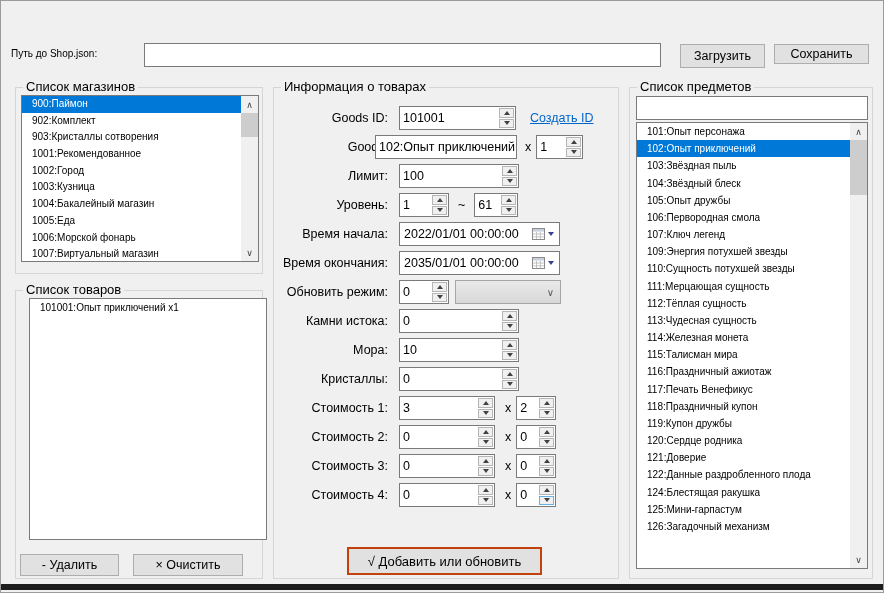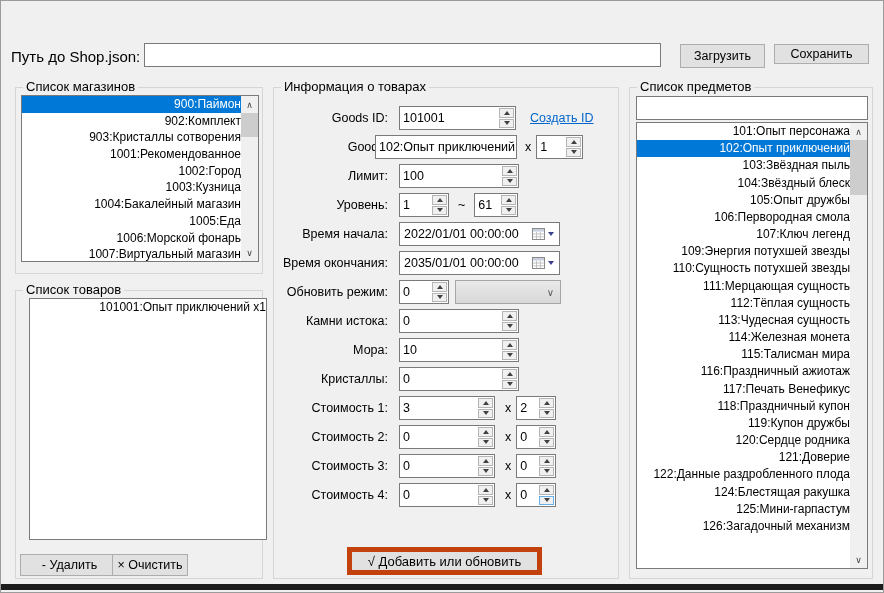--- a/index.html
+++ b/index.html
@@ -9,57 +9,57 @@
   
   .titlebar{position:absolute;top:0;left:0;right:0;height:32px;background:#ffffff;}
   .app-icon{position:absolute;left:11px;top:8px;width:18px;height:16px;}
   .title-text{position:absolute;left:36px;top:9px;font-size:12px;color:#000;}
   .win-btn{position:absolute;top:0;width:45px;height:31px;display:flex;align-items:center;justify-content:center;font-size:13px;color:#111;cursor:default;}
   .win-btn.min{right:90px;}
   .win-btn.max{right:45px;font-size:14px;}
   .win-btn.close{right:0;}
 
   
-  .lbl{font-size:15px;color:#000;white-space:nowrap;}
+  .lbl{font-size:10px;color:#000;white-space:nowrap;}
   .path-label{position:absolute;left:10px;top:47px;}
   .tbox{position:absolute;background:#fff;border:1px solid #7a7a7a;box-sizing:border-box;font-size:12.5px;padding:0 3px;font-family:inherit;color:#000;}
   .path-input{left:143px;top:42px;width:517px;height:24px;}
   .btn{position:absolute;background:#e1e1e1;border:1px solid #adadad;box-sizing:border-box;font-size:12.5px;font-family:inherit;color:#000;display:flex;align-items:center;justify-content:center;white-space:nowrap;}
   .load-btn{left:679px;top:43px;width:85px;height:24px;}
   .save-btn{left:773px;top:43px;width:95px;height:20px;}
 
   
   .groupbox{position:absolute;border:1px solid #d5d5d5;box-sizing:border-box;}
   .gb-label{position:absolute;top:-9px;left:7px;background:#f0f0f0;padding:0 3px;font-size:13px;color:#000;white-space:nowrap;}
   .gb-shops{left:14px;top:86px;width:248px;height:187px;}
   .gb-goods{left:14px;top:289px;width:248px;height:289px;}
   .gb-info{left:272px;top:86px;width:346px;height:492px;}
   .gb-items{left:628px;top:86px;width:244px;height:492px;}
 
   
   .listbox{position:absolute;background:#fff;border:1px solid #7a7a7a;box-sizing:border-box;overflow:hidden;}
   .shops-list{left:5px;top:7px;width:238px;height:167px;}
   .goods-list{left:13px;top:7px;width:238px;height:242px;}
   .items-list{left:6px;top:34px;width:232px;height:447px;}
-  .li{font-size:12px;color:#000;padding-left:1px;white-space:nowrap;overflow:hidden;text-align:right;}
+  .li{font-size:10px;color:#000;padding-left:10px;white-space:nowrap;overflow:hidden;}
   .shops-list .li{height:16.7px;line-height:16.7px;margin-right:17px;}
   .items-list .li{height:17.18px;line-height:17.18px;margin-right:17px;}
   .goods-list .li{height:17px;line-height:17px;}
   .li.selected{background:#0078d7;color:#fff;}
 
   
   .sbar{position:absolute;top:0;right:0;bottom:0;width:17px;background:#f0f0f0;}
   .sarrow{position:absolute;left:0;width:17px;height:17px;display:flex;align-items:center;justify-content:center;font-size:9px;color:#404040;}
   .sarrow.up{top:0;}
   .sarrow.down{bottom:0;}
   .sthumb{position:absolute;left:0;width:17px;background:#cdcdcd;}
 
   
   .del-btn{left:4px;top:263px;width:99px;height:22px;}
-  .clear-btn{left:96px;top:263px;width:76px;height:22px;}
+  .clear-btn{left:117px;top:263px;width:110px;height:22px;}
 
   
   .form-area{position:absolute;left:0;top:0;right:0;padding-top:18px;}
   .frow{display:flex;align-items:center;height:24px;margin-bottom:5px;}
   .frow .flabel{width:114px;text-align:right;padding-right:10px;font-size:12.5px;color:#000;white-space:nowrap;flex:none;}
   .sep{font-size:12.5px;color:#000;}
 
   .nud{display:flex;align-items:stretch;border:1px solid #7a7a7a;background:#fff;height:24px;box-sizing:border-box;flex:none;}
   .nud-field{flex:1;min-width:0;border:none;outline:none;font-size:12.5px;font-family:inherit;padding:0 0 0 3px;background:transparent;color:#000;}
   .spin{width:15px;display:flex;flex-direction:column;padding:1px;gap:1px;flex:none;}
@@ -75,21 +75,21 @@
 
   .dtp{display:flex;align-items:center;border:1px solid #7a7a7a;background:#fff;height:24px;box-sizing:border-box;flex:none;width:161px;}
   .dtp-text{flex:1;font-size:12.5px;padding-left:4px;white-space:nowrap;overflow:hidden;}
   .cal-icon{flex:none;margin-right:3px;display:block;}
   .dtp .dk{border-top-color:#39418d;margin-right:5px;}
 
   .combo{display:flex;align-items:center;height:24px;box-sizing:border-box;background:linear-gradient(#e9e9e9,#d8d8d8);border:1px solid #a6a6a6;flex:none;}
   .combo-text{flex:1;font-size:12.5px;padding-left:4px;}
   .chev{flex:none;font-size:10px;color:#5a5a5a;margin-right:6px;}
 
-  .submit-btn{margin:40px 0 0 73px;width:195px;height:28px;background:#e1e1e1;border:5px solid #c2410c;box-sizing:border-box;font-size:13px;font-family:inherit;display:flex;align-items:center;justify-content:center;}
+  .submit-btn{margin:40px 0 0 73px;width:195px;height:28px;background:#e1e1e1;border:2px solid #c2410c;box-sizing:border-box;font-size:13px;font-family:inherit;display:flex;align-items:center;justify-content:center;}
 
   
   .search-input{left:6px;top:8px;width:232px;height:24px;}
 </style>
 </head>
 <body>
 
 <div class="window">
 
 

